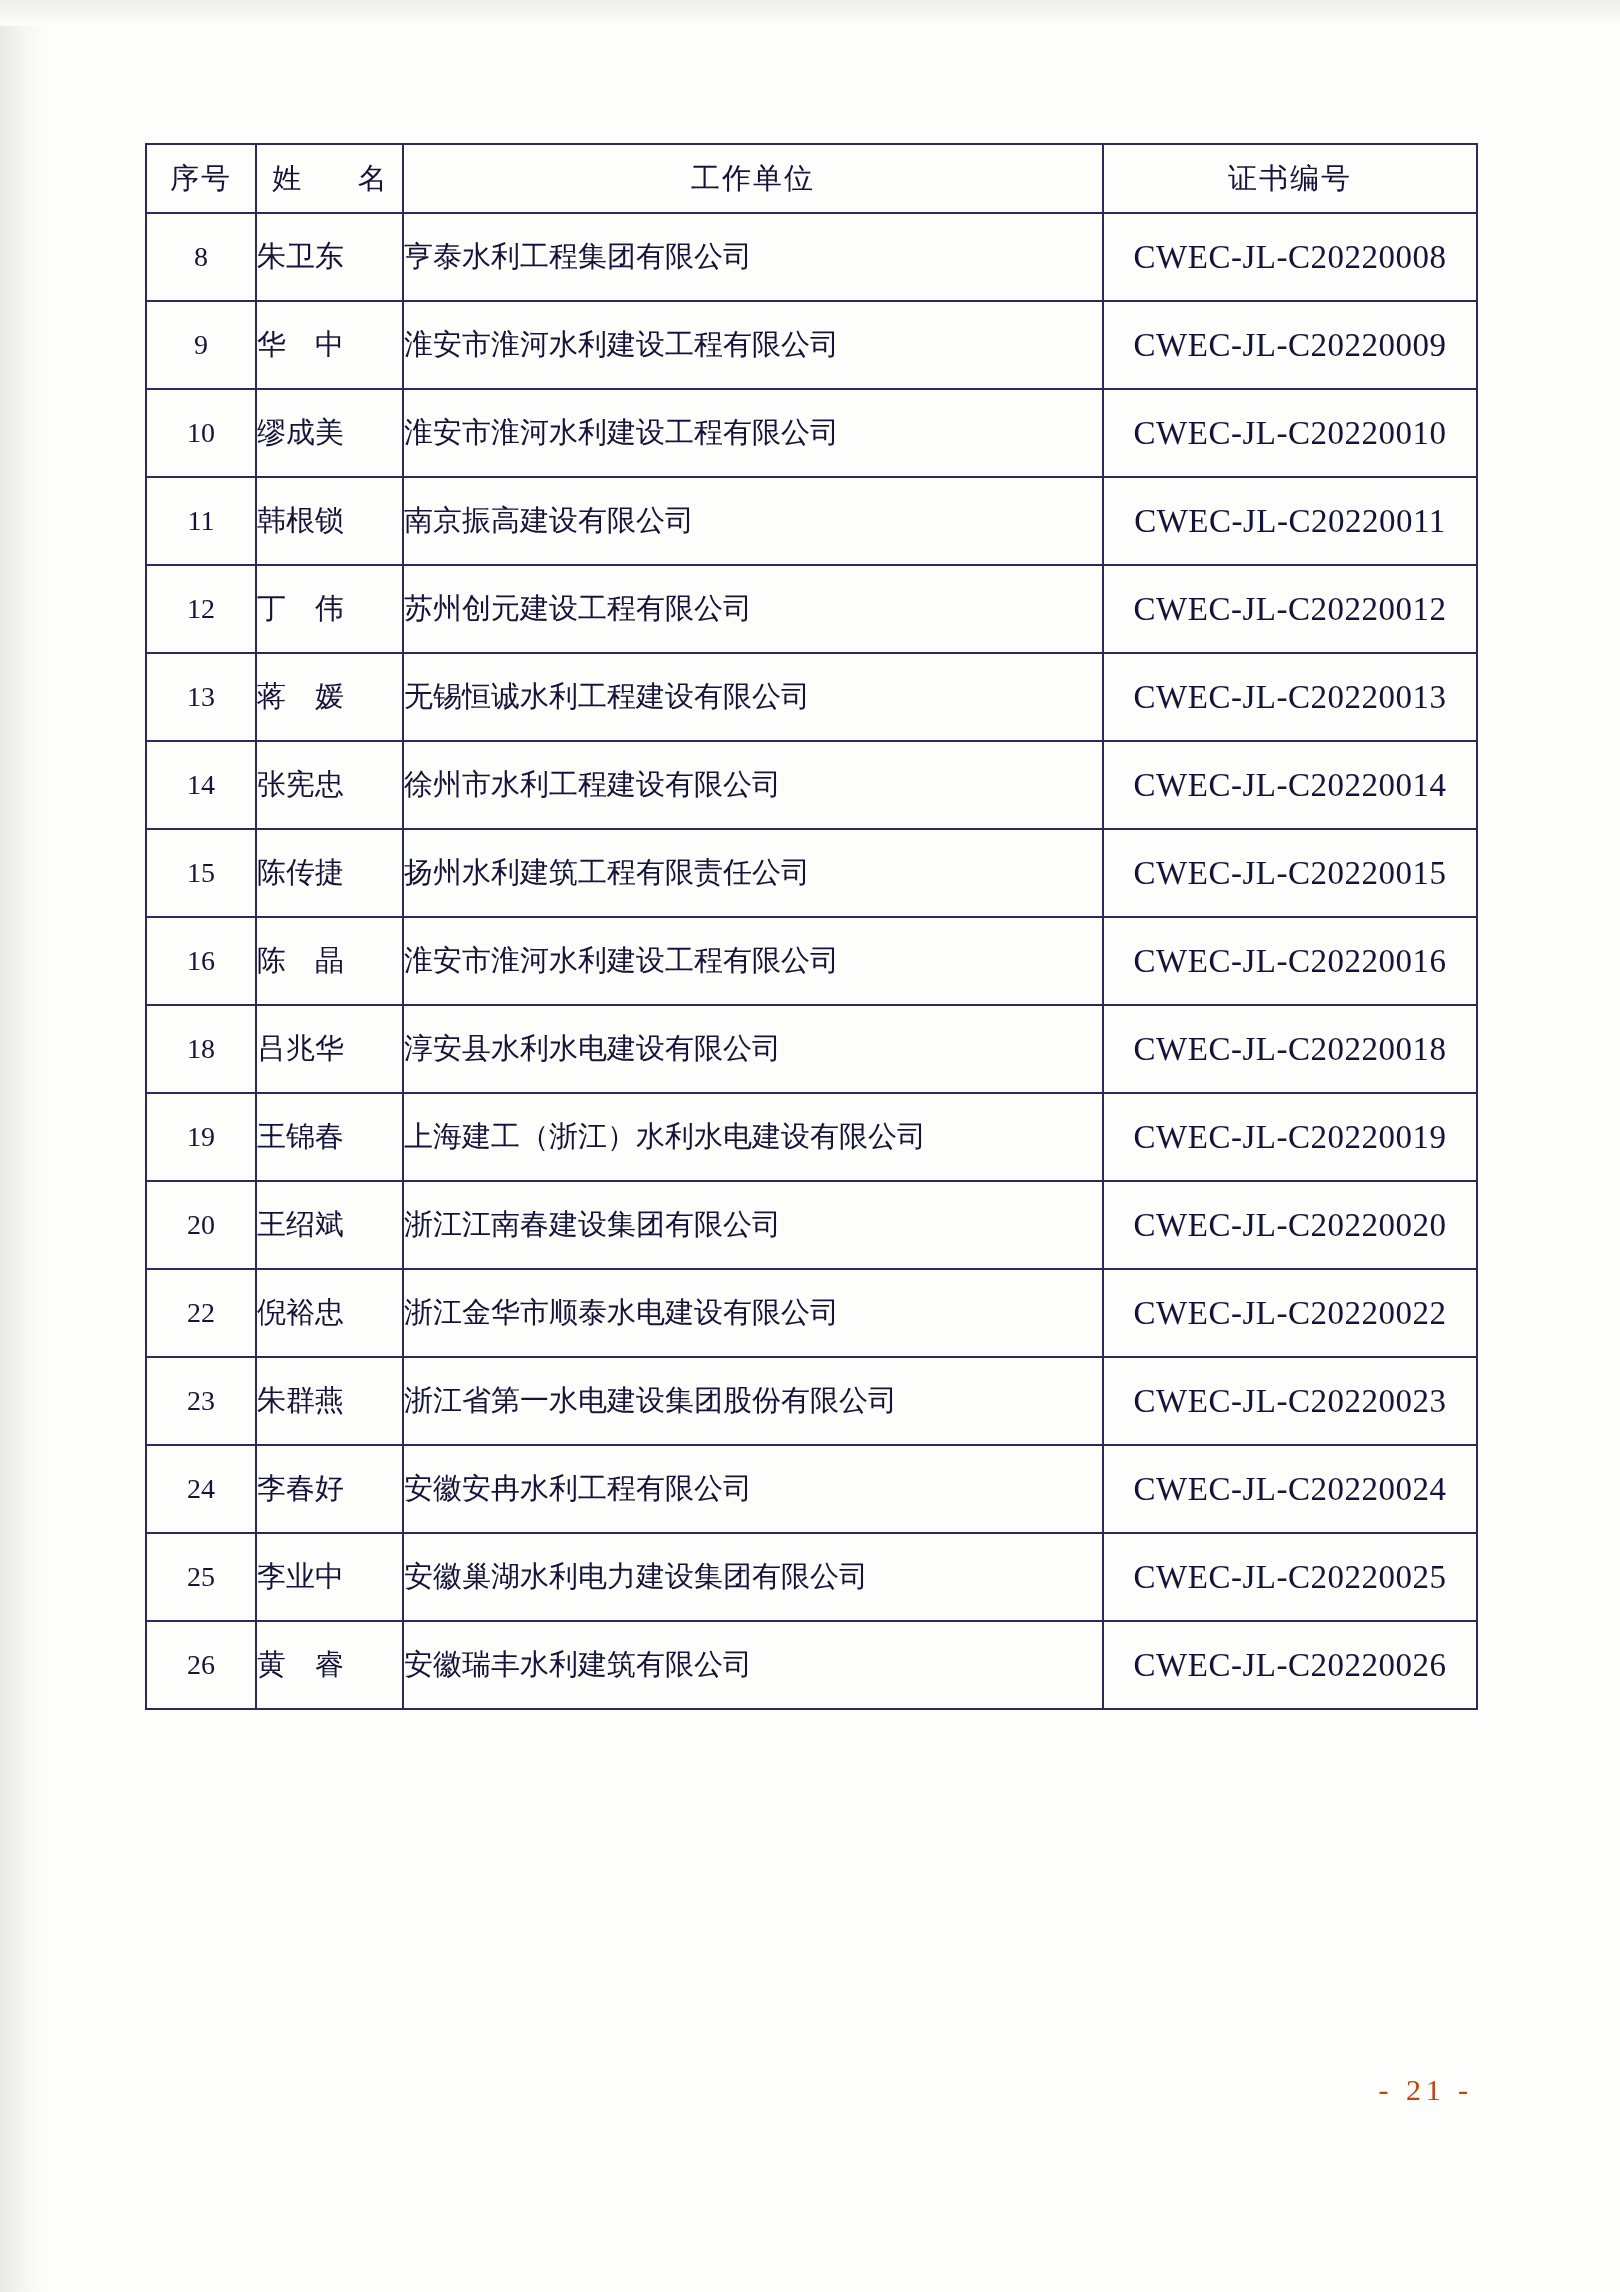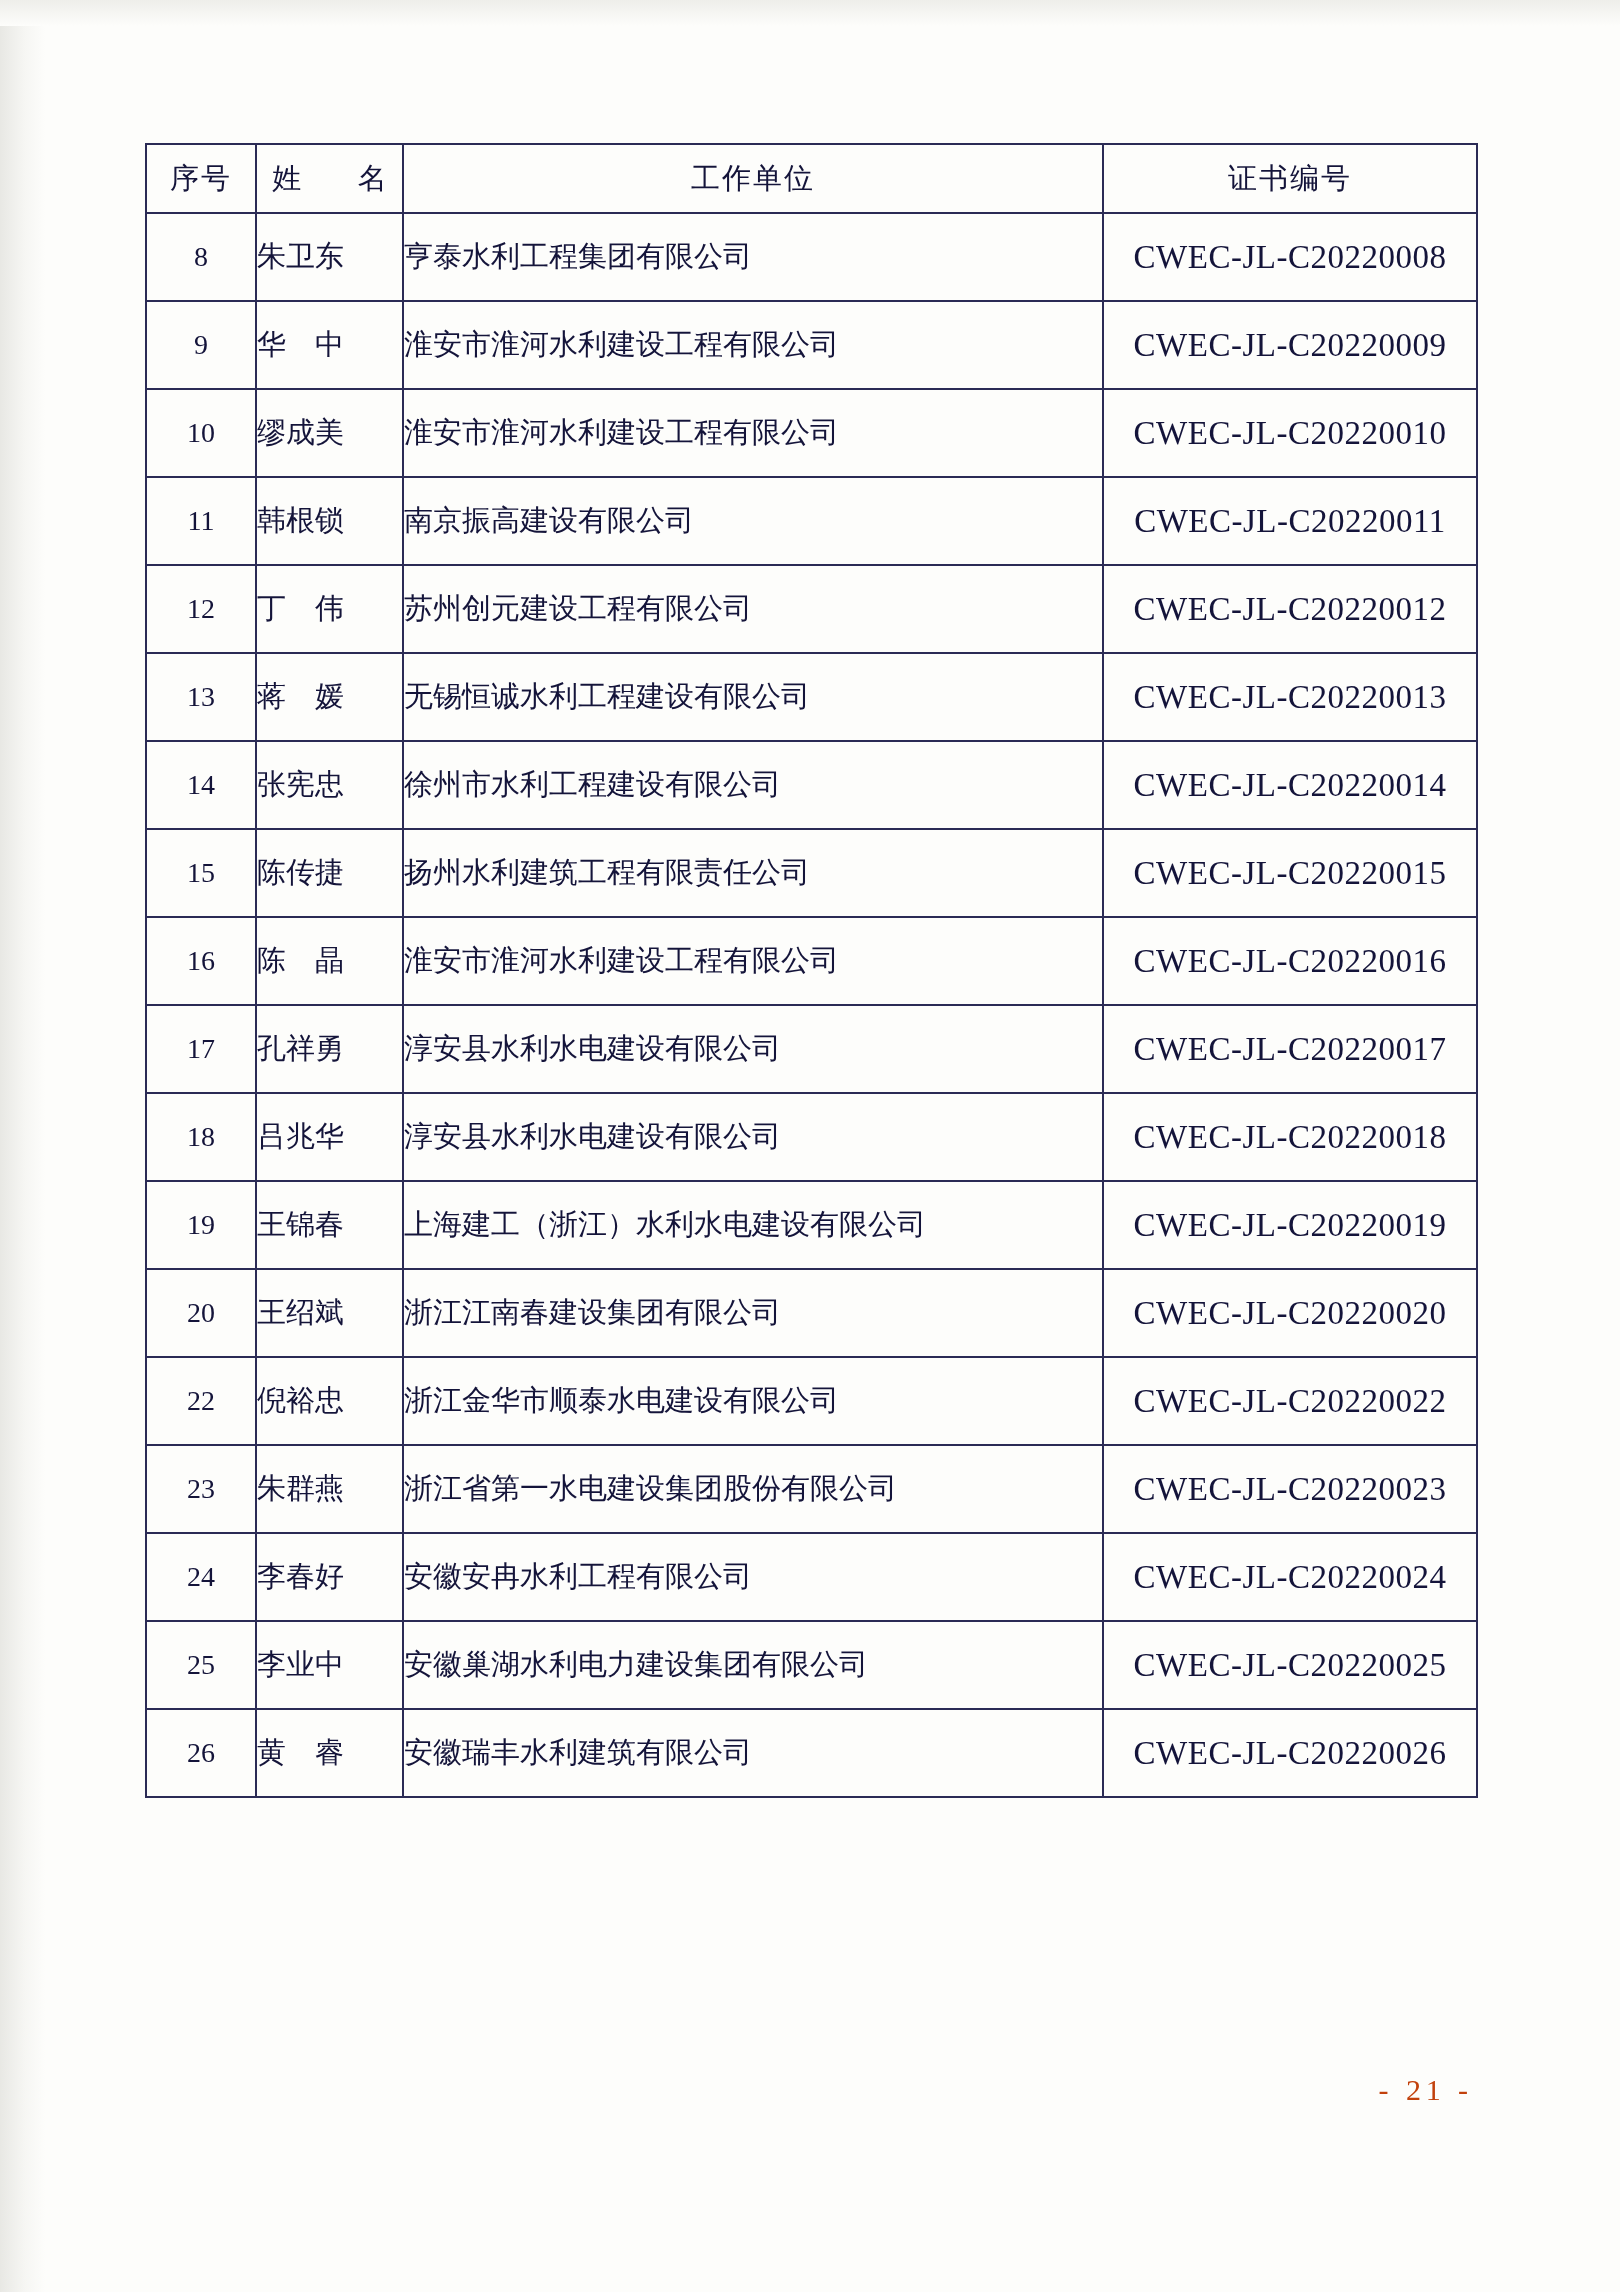--- a/index.html
+++ b/index.html
@@ -170,26 +170,20 @@
             <td class="c-org">扬州水利建筑工程有限责任公司</td>
             <td class="c-cert">CWEC-JL-C20220015</td>
           </tr>
           <tr>
             <td class="c-idx">16</td>
             <td class="c-name">陈　晶</td>
             <td class="c-org">淮安市淮河水利建设工程有限公司</td>
             <td class="c-cert">CWEC-JL-C20220016</td>
           </tr>
           <tr>
-            <td class="c-idx">17</td>
-            <td class="c-name">孔祥勇</td>
-            <td class="c-org">淳安县水利水电建设有限公司</td>
-            <td class="c-cert">CWEC-JL-C20220017</td>
-          </tr>
-          <tr>
             <td class="c-idx">18</td>
             <td class="c-name">吕兆华</td>
             <td class="c-org">淳安县水利水电建设有限公司</td>
             <td class="c-cert">CWEC-JL-C20220018</td>
           </tr>
           <tr>
             <td class="c-idx">19</td>
             <td class="c-name">王锦春</td>
             <td class="c-org">上海建工（浙江）水利水电建设有限公司</td>
             <td class="c-cert">CWEC-JL-C20220019</td>

